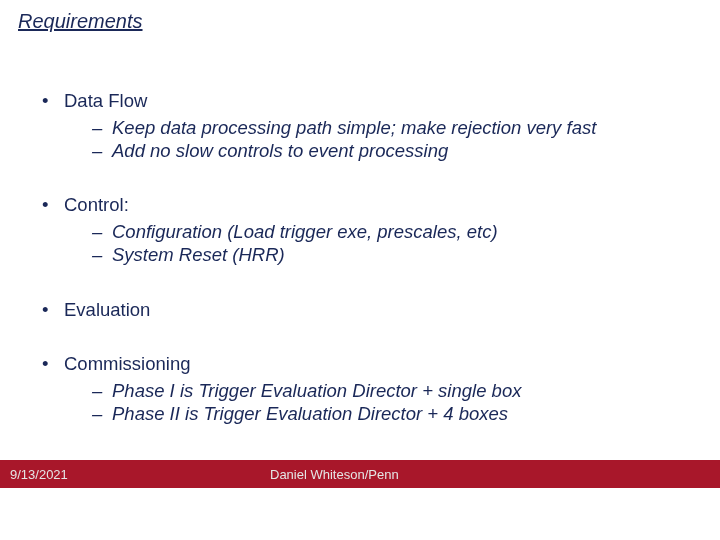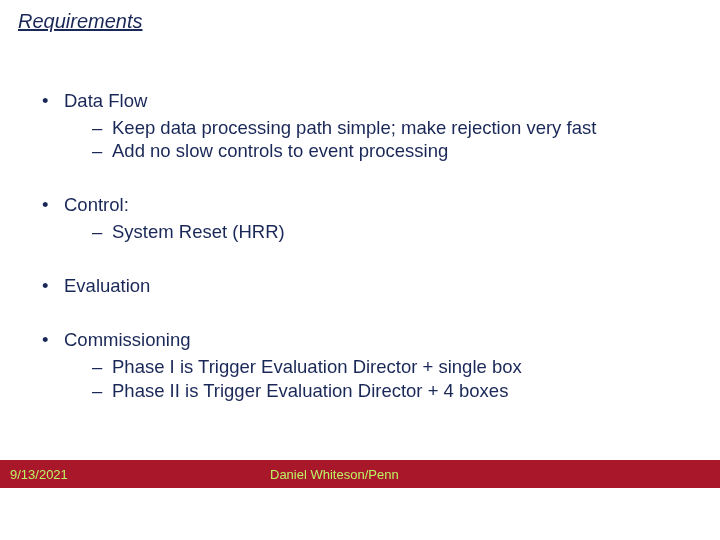--- a/index.html
+++ b/index.html
@@ -29,30 +29,31 @@
     display: inline-block;
     width: 22px;
     text-align: left;
   }
   .subs { margin-left: 50px; }
   .sub {
     font-size: 18.5px;
     color: #1a2858;
     line-height: 1.25;
     white-space: nowrap;
+    font-style: italic;
   }
   .sub .dash {
     display: inline-block;
     width: 20px;
   }
   .footer {
     position: absolute;
     left: 0; bottom: 0; width: 720px; height: 28px;
     background: #a8172a;
-    color: #bef264;
+    color: #e5e5e5;
     font-size: 13px;
     display: flex;
     align-items: center;
   }
   .footer-date { position: absolute; left: 10px; }
   .footer-author { position: absolute; left: 270px; }
 </style>
 </head>
 <body>
 
@@ -70,20 +71,21 @@
         <div class="sub"><span class="dash">–</span><span>Keep data processing path simple; make rejection very fast</span></div>
         <div class="sub"><span class="dash">–</span><span>Add no slow controls to event processing</span></div>
       </div>
     </div>
 
     <div class="section">
       <div class="section-head">
         <span class="bullet-dot">•</span><span>Control:</span>
       </div>
       <div class="subs">
+        <div class="sub"><span class="dash">–</span><span>Configuration (Load trigger exe, prescales, etc)</span></div>
         <div class="sub"><span class="dash">–</span><span>System Reset (HRR)</span></div>
       </div>
     </div>
 
     <div class="section">
       <div class="section-head">
         <span class="bullet-dot">•</span><span>Evaluation</span>
       </div>
     </div>
 

